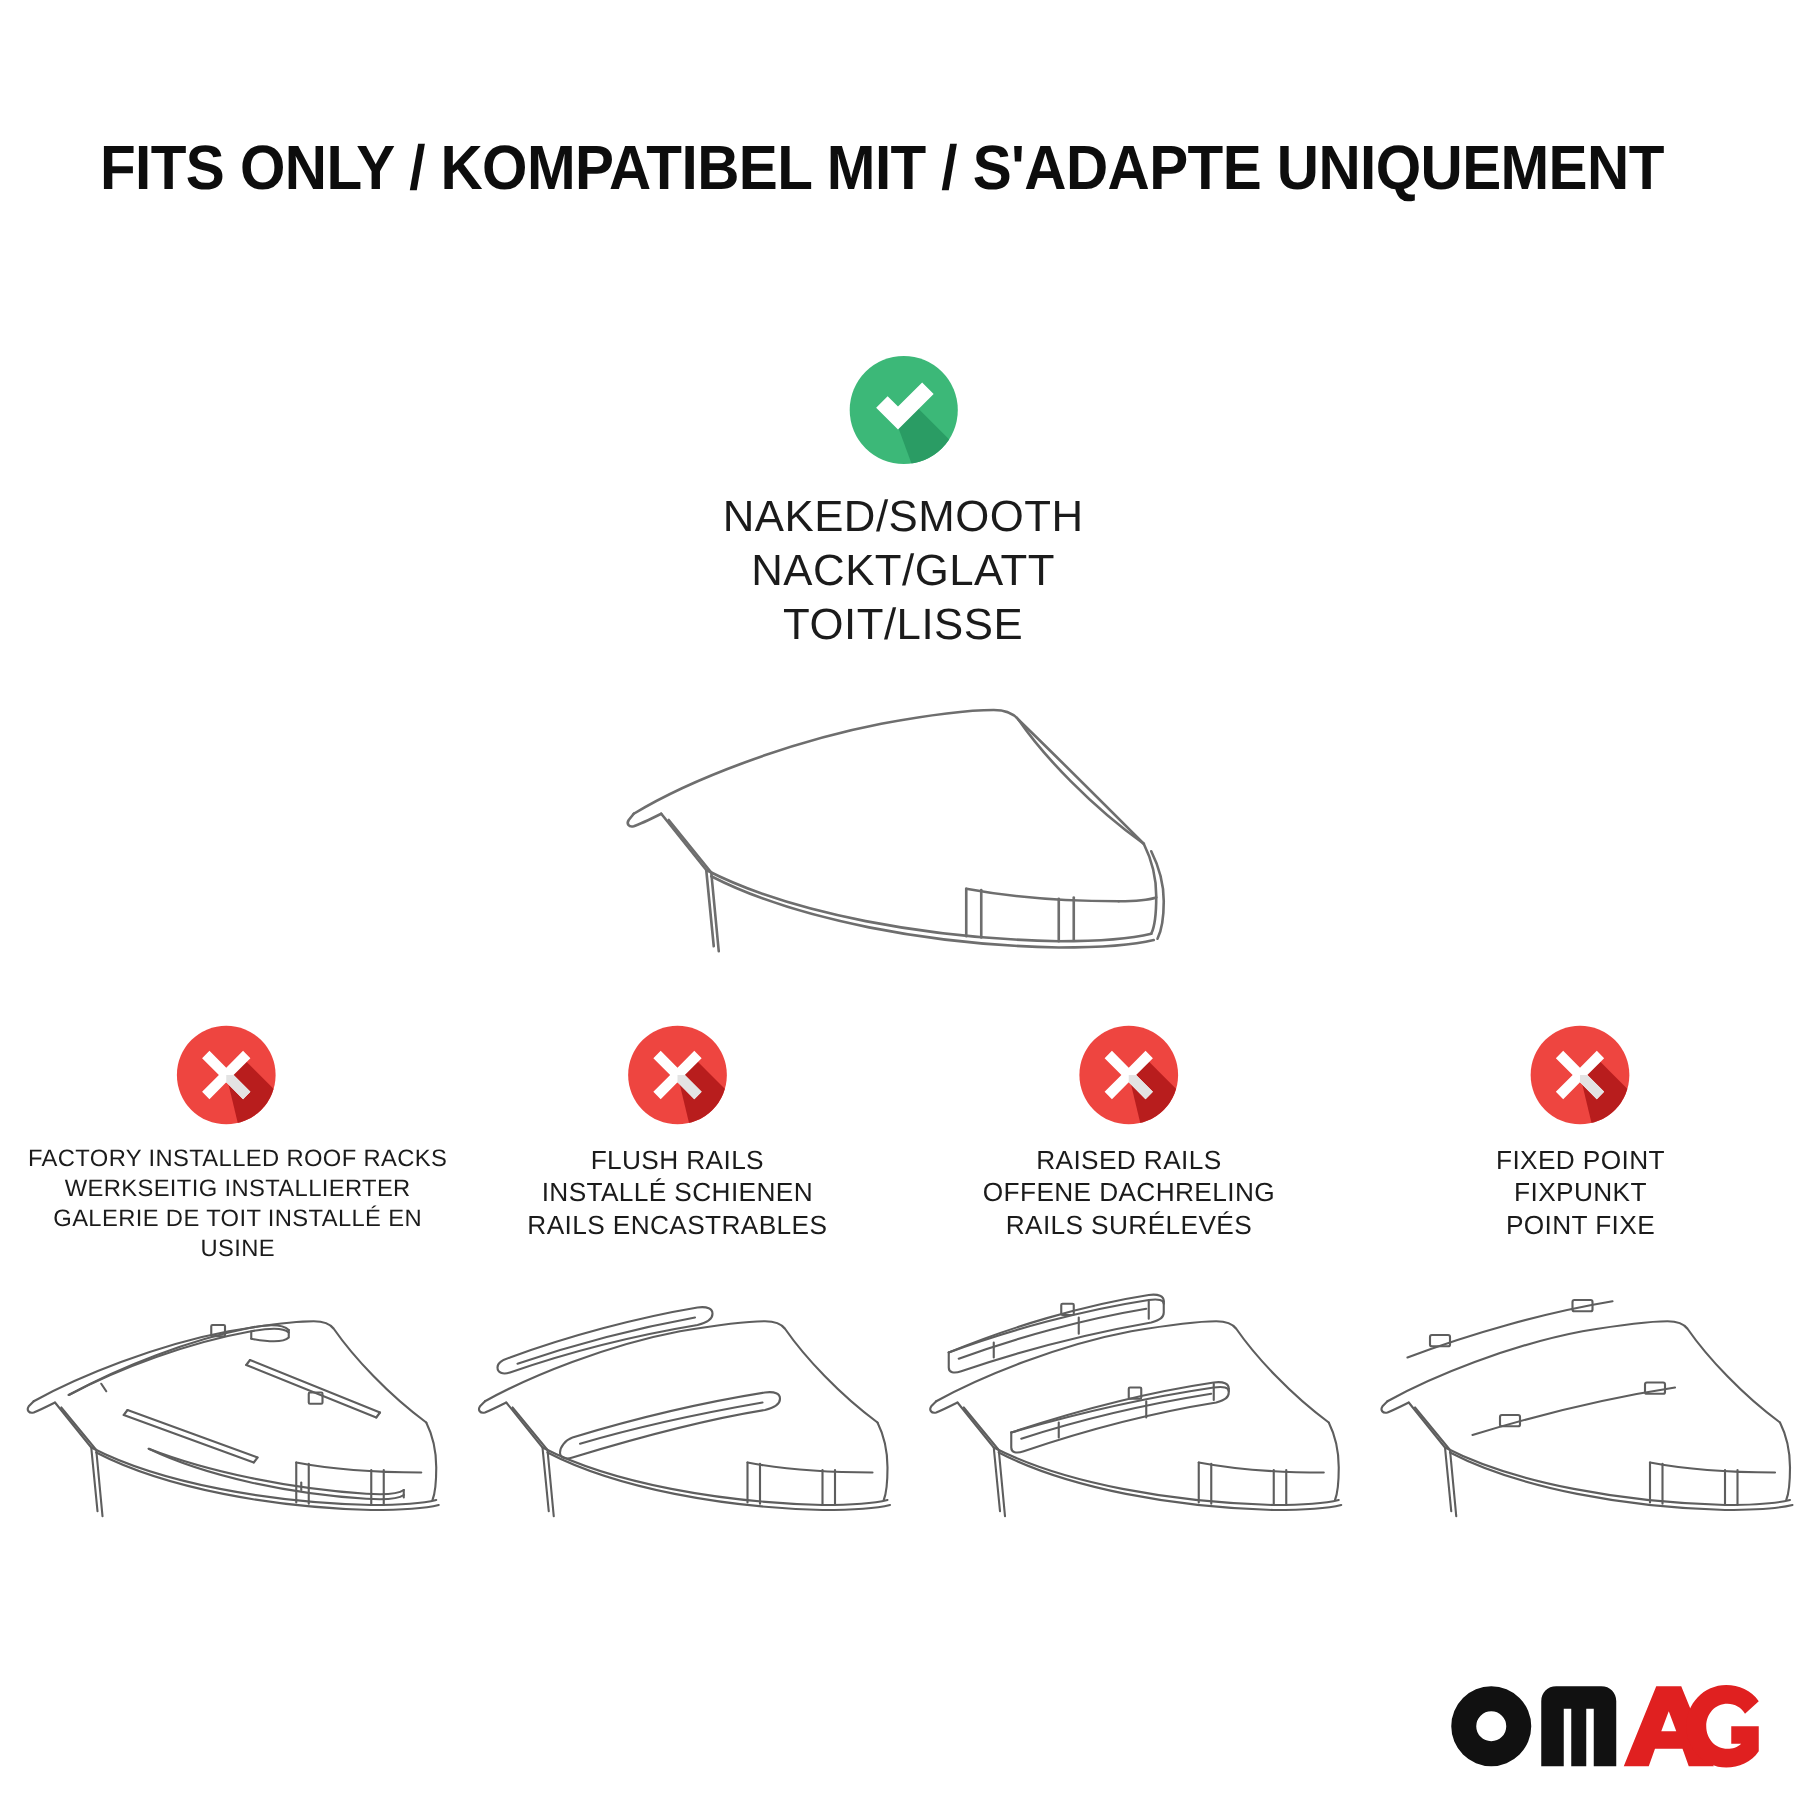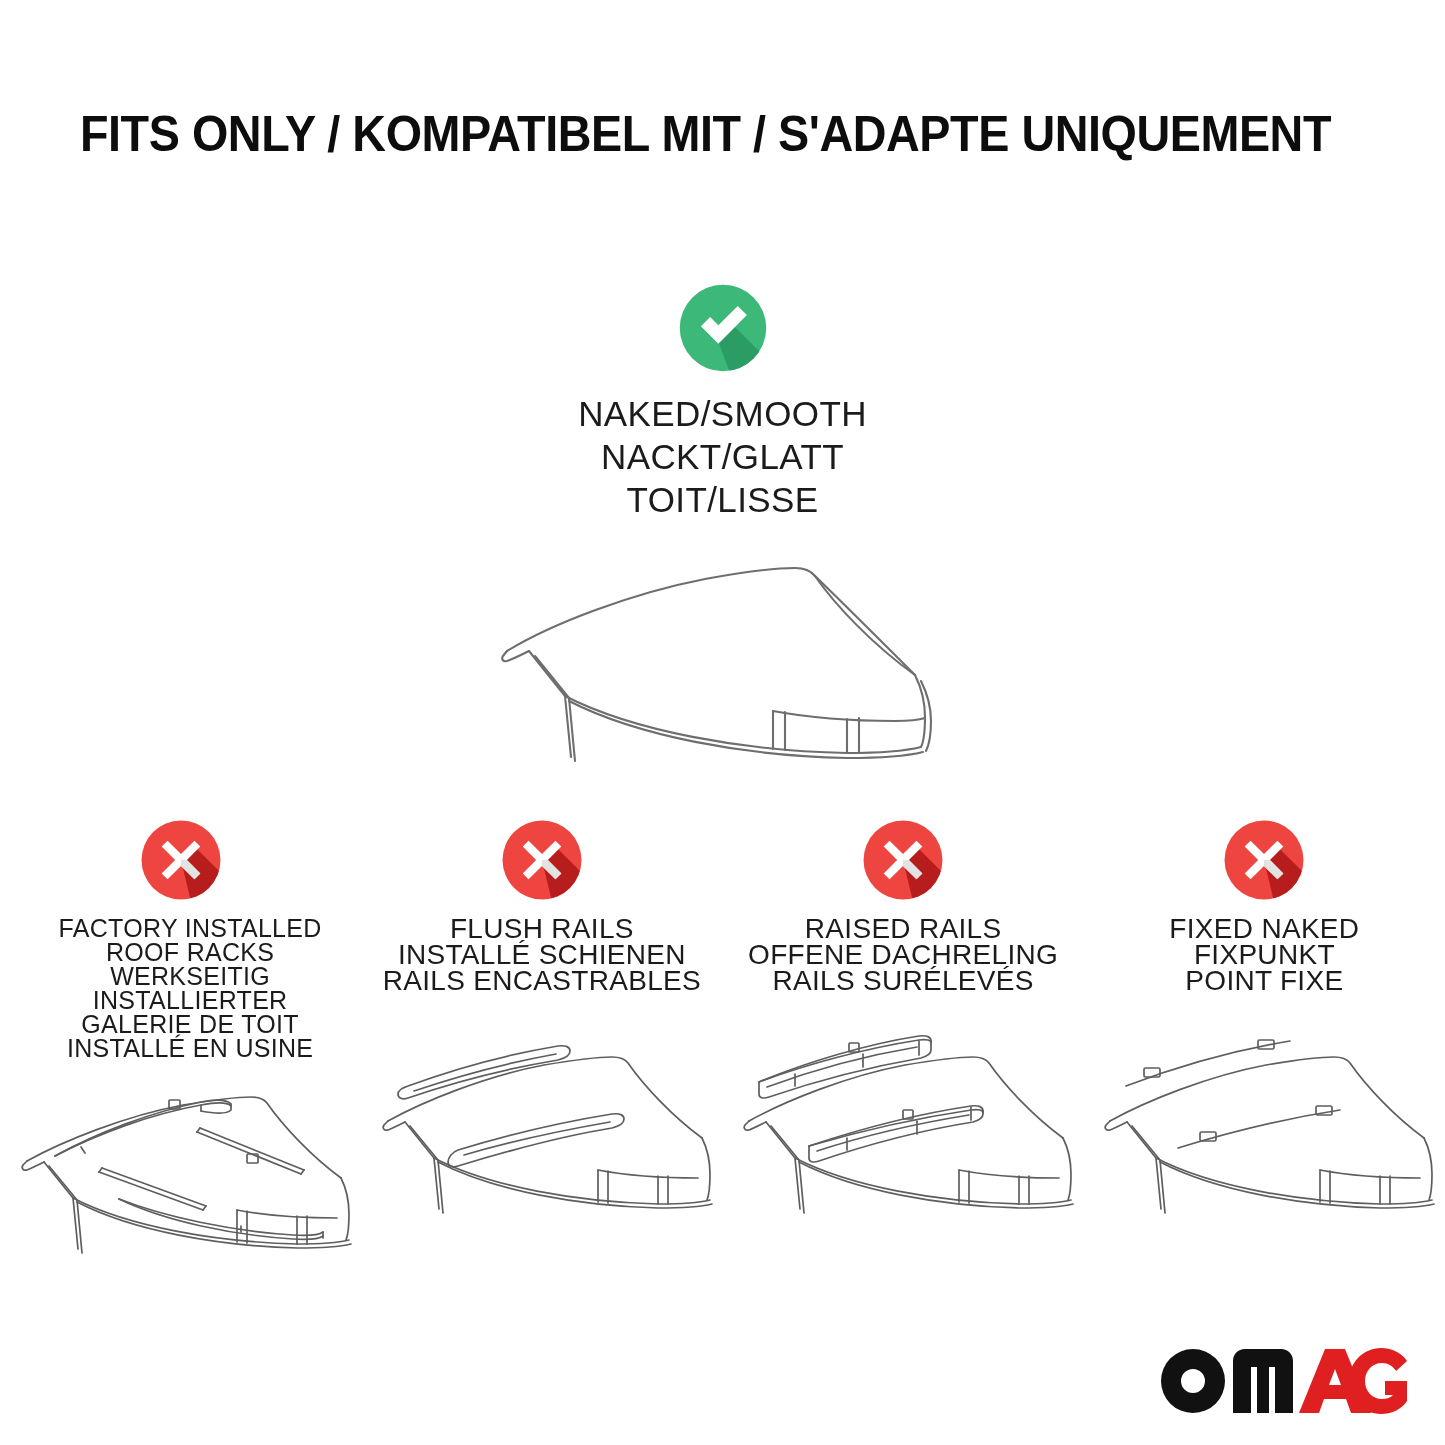--- a/index.html
+++ b/index.html
@@ -63,27 +63,27 @@
   .bad-col{
     flex:1 1 0;
     display:flex;flex-direction:column;align-items:center;
   }
   .bad-icon{width:84px;height:84px;}
   .bad-icon svg{display:block;}
 
   .bad-caption{
     margin-top:14px;
     text-align:center;
-    font-size:28px;
+    font-size:21px;
     line-height:26px;
     letter-spacing:0.3px;
     color:#1b1b1b;
     min-height:104px;
   }
-  .bad-caption.small{font-size:25px;line-height:24px;padding-left:19px;}
+  .bad-caption.small{font-size:19px;line-height:24px;padding-left:19px;}
 
   .bad-art{
     margin-top:4px;
     width:360px;height:215px;
   }
   .bad-art svg{display:block;width:100%;height:100%;}
 
   
   .logo{
     position:absolute;
@@ -338,21 +338,21 @@
           </defs>
         <circle cx="50" cy="50" r="47" fill="#ee4540"></circle>
         <g clip-path="url(#xc4)">
           <path d="M50 50 L66 34 L100 68 L100 100 L62 100 Z" fill="#b81d1d"></path>
         </g>
         <path d="M34 27 L50 43 L66 27 L73 34 L57 50 L73 66 L66 73 L50 57 L34 73 L27 66 L43 50 L27 34 Z" fill="#ffffff"></path>
         <path d="M50 50 L57 50 L73 66 L66 73 L50 57 Z" fill="#e3e3e3"></path>
       </svg>
     </div>
     <div class="bad-caption">
-      <div>FIXED NAKED</div>
+      <div>FIXED POINT</div>
       <div>FIXPUNKT</div>
       <div>POINT FIXE</div>
     </div>
     <div class="bad-art">
       <svg viewBox="0 0 360 215" aria-hidden="true">
         <g fill="none" stroke="#5e5e5e" stroke-width="1.7" stroke-linejoin="round" stroke-linecap="round">
           <path d="M26 97 C62 77 124 52 182 41 C212 36 234 33 250 33 C258 33 263 35 266 39
                    C282 62 310 92 340 114"></path>
           <path d="M26 97 L22 101 C20 104 22 107 26 106 C31 104 37 101 43 98"></path>
           <path d="M43 98 L72 134 L77 185"></path>

